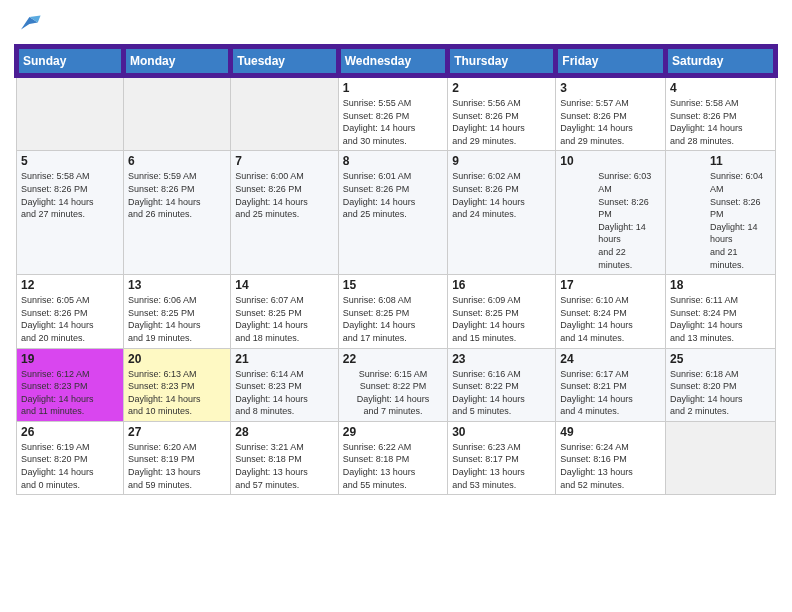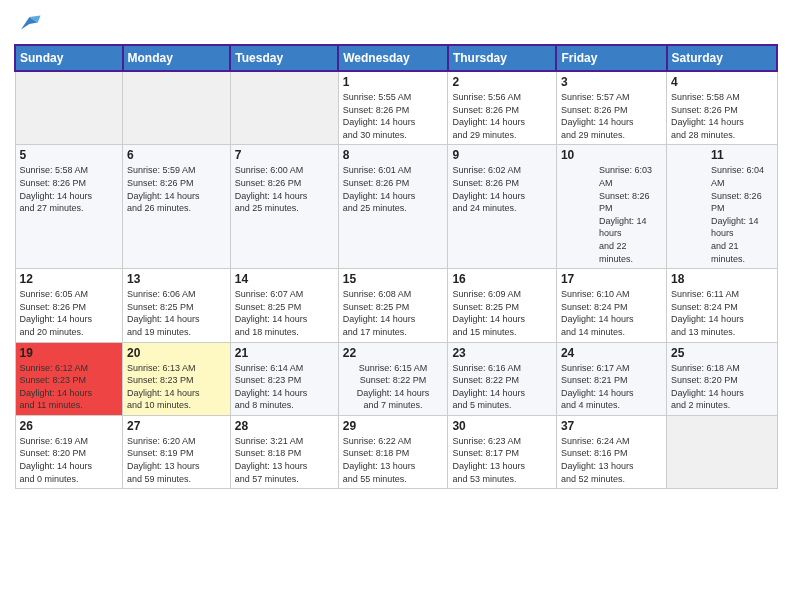--- a/index.html
+++ b/index.html
@@ -64,21 +64,21 @@
       border-collapse: collapse;
       border: 1px solid #ccc;
     }
     .calendar th {
       background: #3a7ec6;
       color: #fff;
       font-size: 12px;
       font-weight: bold;
       padding: 5px 4px;
       text-align: left;
-      border: 2px solid #4c1d95;
+      border: 5px solid #4c1d95;
     }
     .calendar td {
       vertical-align: top;
       border: 1px solid #ccc;
       padding: 3px 4px;
       width: 113px;
       min-height: 78px;
       font-size: 9.5px;
       color: #333;
       background: #fff;
@@ -268,21 +268,21 @@
           </td>
           <td>
             <span class="day-num">18</span>
             <div class="day-info" style="white-space: pre-line;">Sunrise: 6:11 AM
 Sunset: 8:24 PM
 Daylight: 14 hours
 and 13 minutes.</div>
           </td>
         </tr>
         <tr>
-          <td style="background: #ef4444;">
+          <td style="background: #d946ef;">
             <span class="day-num">19</span>
             <div class="day-info" style="white-space: pre-line;">Sunrise: 6:12 AM
 Sunset: 8:23 PM
 Daylight: 14 hours
 and 11 minutes.</div>
           </td>
           <td style="background: #fef9c3;">
             <span class="day-num">20</span>
             <div class="day-info" style="white-space: pre-line;">Sunrise: 6:13 AM
 Sunset: 8:23 PM
@@ -355,21 +355,21 @@
 and 55 minutes.</div>
           </td>
           <td>
             <span class="day-num">30</span>
             <div class="day-info" style="white-space: pre-line;">Sunrise: 6:23 AM
 Sunset: 8:17 PM
 Daylight: 13 hours
 and 53 minutes.</div>
           </td>
           <td>
-            <span class="day-num">37</span>
+            <span class="day-num">49</span>
             <div class="day-info" style="white-space: pre-line;">Sunrise: 6:24 AM
 Sunset: 8:16 PM
 Daylight: 13 hours
 and 52 minutes.</div>
           </td>
           <td class="empty-cell"></td>
         </tr>
       </tbody>
   </table>
 </div>

